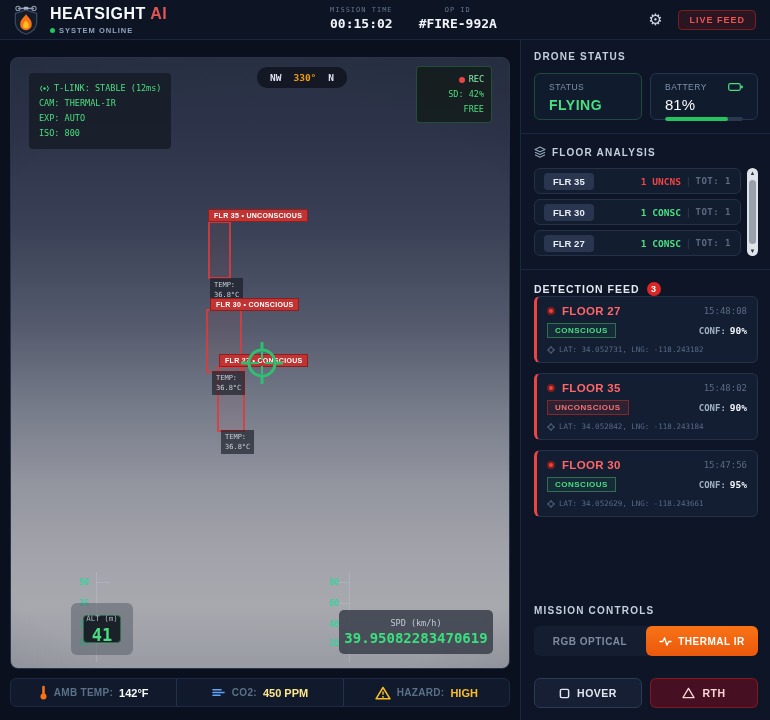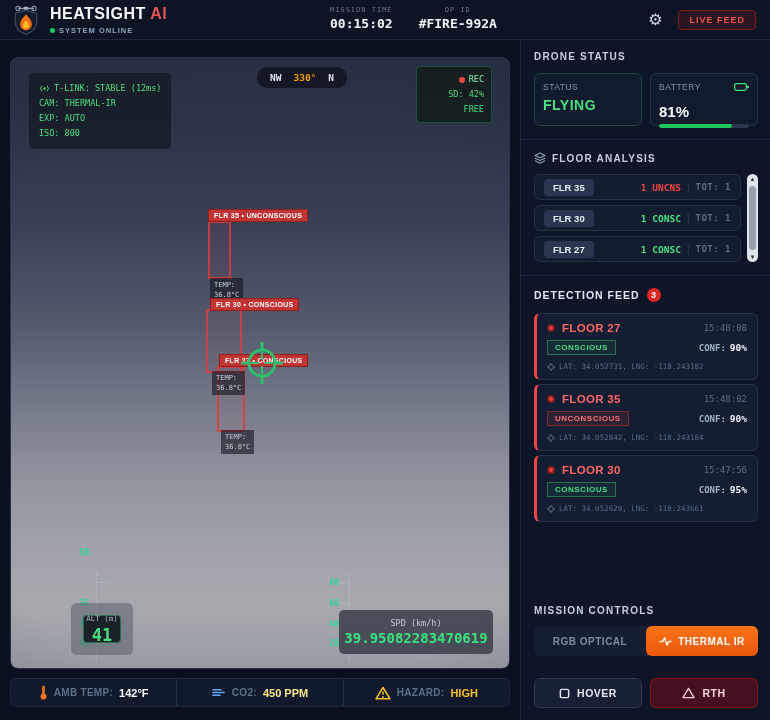--- a/index.html
+++ b/index.html
@@ -90,27 +90,27 @@
   .slabel { color:#5b7088; font-weight:bold; font-size:10px; letter-spacing:.3px; }
   .svalue { font-weight:bold; font-size:11px; }
   .v-temp { color:#f8fafc; } .v-co2 { color:#fde68a; } .v-hazard { color:#fbbf24; }
 
   
   .sec-title { color:#c3cfdd; font-weight:bold; font-size:10px; letter-spacing:1.2px; }
   .sec-head { display:flex; align-items:center; gap:6px; }
   .divider { height:1px; background:#1a2742; margin:13px -12px 12px -13px; }
 
   .cards-row { display:flex; gap:8px; margin-top:11px; }
-  .scard { flex:1; background:#101b2e; border-radius:6px; padding:8px 8px; height:53px; }
+  .scard { flex:1; background:#101b2e; border-radius:6px; padding:8px 14px; height:47px; }
   .scard.status { border:1px solid #1f4a39; }
   .scard.battery { border:1px solid #243351; }
   .scard .clabel { color:#7d93ad; font-size:8.5px; letter-spacing:.5px; }
   .scard .cvalue-green { color:#4ade80; font-weight:bold; font-size:14px; letter-spacing:.5px; margin-top:5px; }
   .bat-head { display:flex; align-items:center; justify-content:space-between; }
-  .bat-pct { color:#f8fafc; font-weight:bold; font-size:15px; margin-top:11px; }
+  .bat-pct { color:#f8fafc; font-weight:normal; font-size:15px; margin-top:4px; }
   .bat-track { margin-top:4px; height:4px; background:#2a3850; border-radius:2px; overflow:hidden; }
   .bat-fill { height:100%; background:#22c55e; border-radius:2px; }
 
   .fa-body { display:flex; gap:6px; margin-top:10px; }
   .fa-rows { flex:1; display:flex; flex-direction:column; gap:5px; }
   .fa-row { height:26px; background:#131d30; border:1px solid #223048; border-radius:6px;
             display:flex; align-items:center; padding:0 9px; cursor:pointer; }
   .floor-pill { background:#2a3650; color:#e8edf4; font-weight:bold; font-size:9.5px;
                 padding:3px 9px; border-radius:4px; }
   .fa-right { margin-left:auto; display:flex; }
@@ -123,21 +123,21 @@
   .fa-scrollbar { width:11px; background:#dfe3ea; border-radius:6px; position:relative; }
   .sb-arrow { position:absolute; left:0; right:0; text-align:center; font-size:6px; color:#2b3242; cursor:pointer; }
   .sb-up { top:2px; } .sb-down { bottom:2px; }
   .sb-thumb { position:absolute; left:2px; right:2px; top:12px; bottom:12px;
               background:#98a0ab; border-radius:4px; cursor:grab; }
 
   .feed-head { display:flex; align-items:center; gap:7px; }
   .feed-title { color:#e2e8f0; font-weight:bold; font-size:10.5px; letter-spacing:1px; }
   .feed-badge { width:14px; height:14px; border-radius:50%; background:#dc2626; color:#fff;
                 font-size:9px; font-weight:bold; display:inline-flex; align-items:center; justify-content:center; }
-  .feed-cards { margin-top:11px; display:flex; flex-direction:column; gap:4px; }
+  .feed-cards { display:flex; flex-direction:column; gap:10px; }
   .feed-card { background:#131e33; border:1px solid #233149; border-left:3px solid #ef4444;
                border-radius:6px; padding:8px 10px; cursor:pointer; }
   .fc-row1 { display:flex; align-items:center; gap:7px; }
   .pulse-dot { width:8px; height:8px; border-radius:50%; background:#ef4444; border:2px solid #7f1d1d; }
   .fc-floor { color:#f66; font-weight:bold; font-size:11.5px; letter-spacing:.3px; }
   .fc-time { margin-left:auto; color:#5c6b82; font-size:9px; font-family:"DejaVu Sans Mono",monospace; }
   .fc-row2 { display:flex; align-items:center; margin-top:6px; }
   .state-badge { font-size:8px; font-weight:bold; letter-spacing:.5px; padding:2px 7px; border-radius:0; }
   .state-badge[data-state="conscious"] { color:#4ade80; border:1px solid #2f6f4f; background:rgba(74,222,128,.07); }
   .state-badge[data-state="unconscious"] { color:#f87171; border:1px solid #7f2a2a; background:rgba(239,68,68,.12); }
@@ -266,21 +266,21 @@
           <line x1="13" y1="24" x2="21" y2="24"></line>
             <line x1="27" y1="24" x2="35" y2="24"></line>
         </g>
       </svg>
 
       <div class="tape-line" style="left:85px"></div>
       <div class="tape-tick" style="left:85px;top:524px"></div>
       <div class="tape-tick" style="left:85px;top:545px"></div>
       <div class="tape-tick" style="left:85px;top:566px"></div>
       <div class="tape-tick" style="left:85px;top:585px"></div>
-      <div class="tape-label" style="left:58px;top:490px">50</div>
+      <div class="tape-label" style="left:58px;top:520px">50</div>
       <div class="tape-label" style="left:58px;top:541px">35</div>
       <div class="tape-label" style="left:58px;top:562px">20</div>
       <div class="tape-label" style="left:58px;top:581px">05</div>
 
       <div class="tape-line" style="left:338px"></div>
       <div class="tape-tick" style="left:324px;top:524px"></div>
       <div class="tape-tick" style="left:324px;top:545px"></div>
       <div class="tape-tick" style="left:324px;top:566px"></div>
       <div class="tape-tick" style="left:324px;top:585px"></div>
       <div class="tape-label" style="left:308px;top:520px">80</div>

